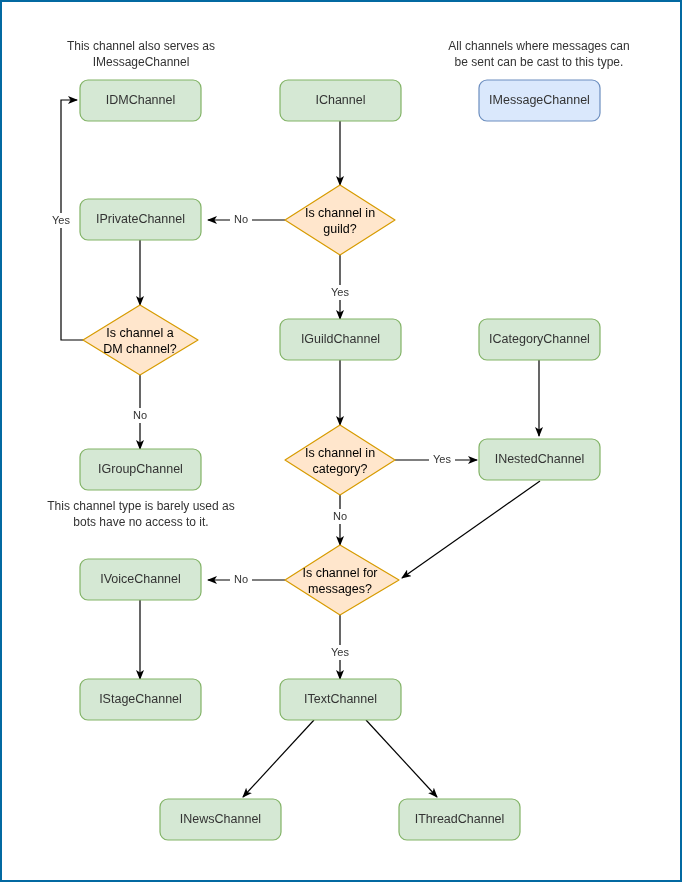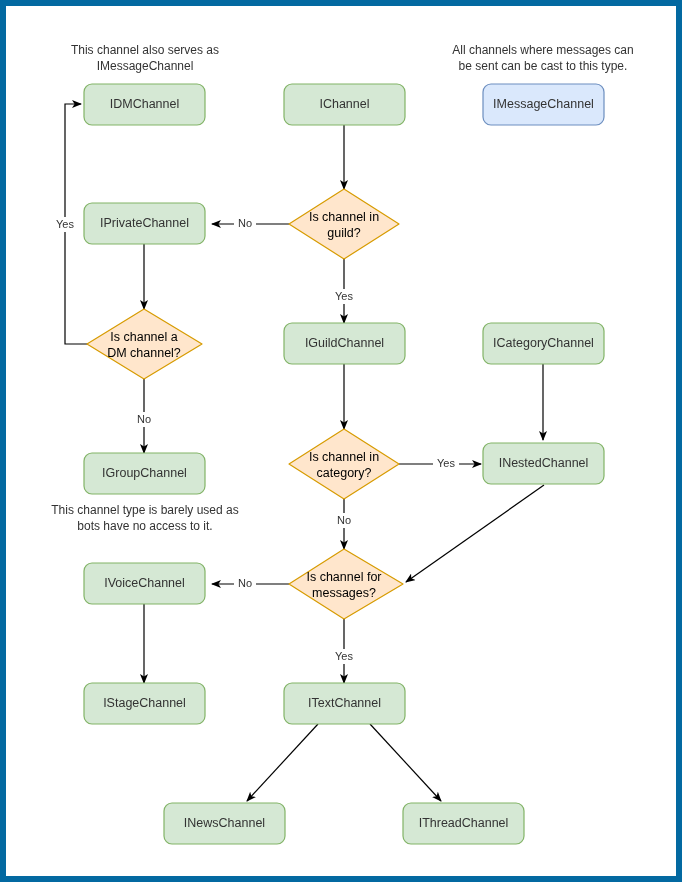--- a/index.html
+++ b/index.html
@@ -11,21 +11,21 @@
     width: 682px;
     height: 882px;
     font-family: "Liberation Sans", sans-serif;
     overflow: hidden;
   }
   #diagram-frame {
     position: relative;
     width: 682px;
     height: 882px;
     box-sizing: border-box;
-    border: 6px solid #0369a1;
+    border: 2px solid #0369a1;
     background: #ffffff;
   }
   svg#flowchart {
     display: block;
     width: 678px;
     height: 878px;
   }
   .node-label, .note-text, .edge-label {
     font-family: "Liberation Sans", sans-serif;
     fill: #333333;

